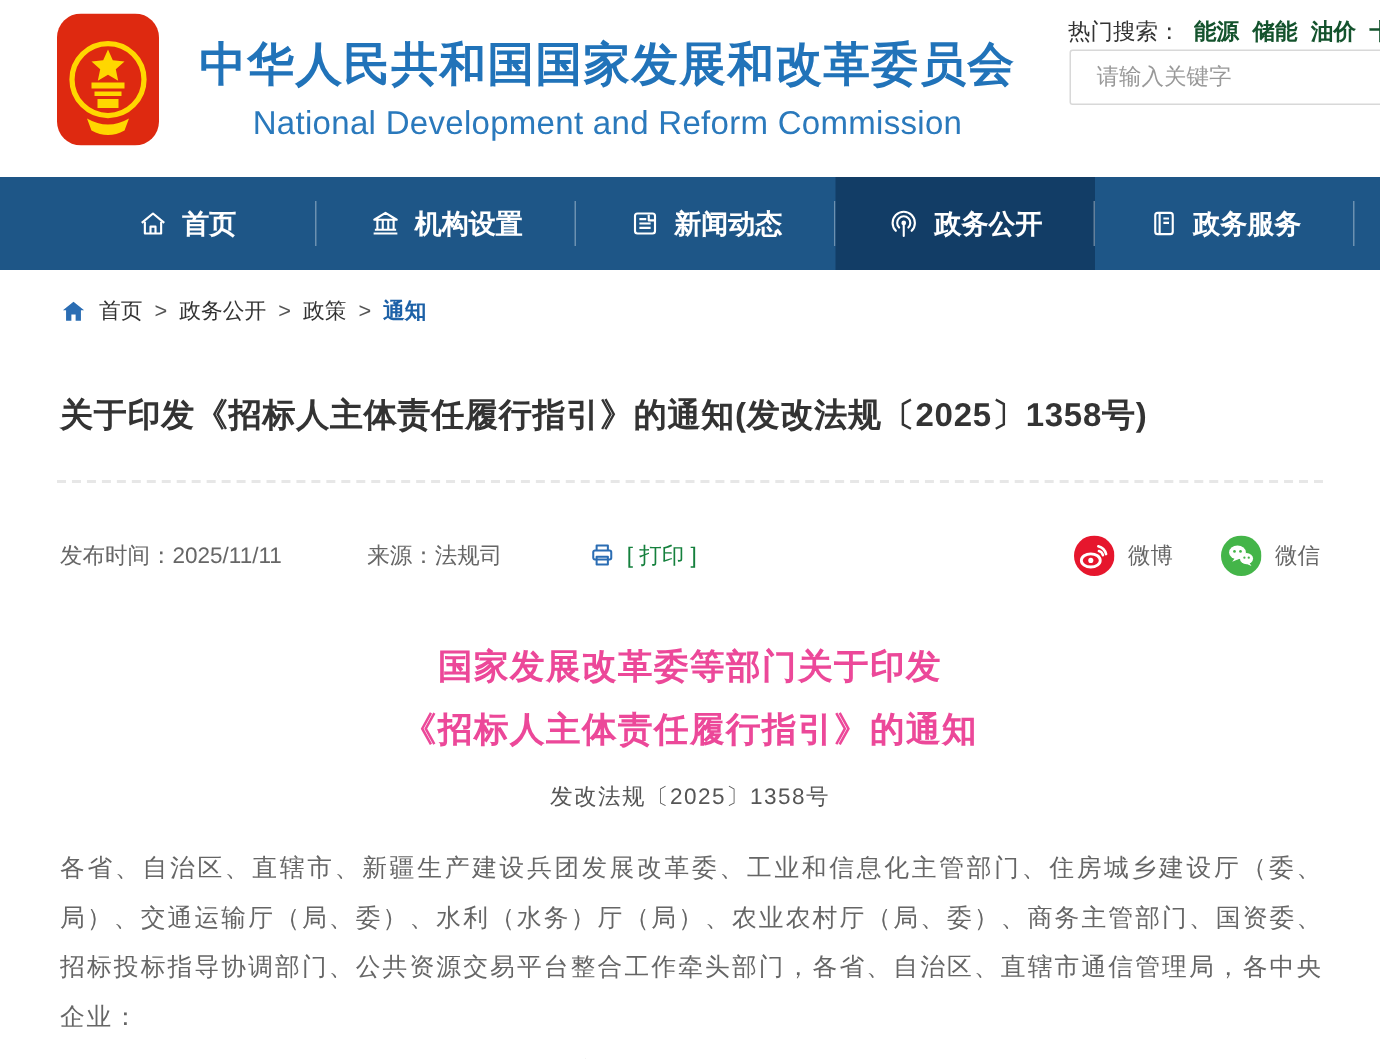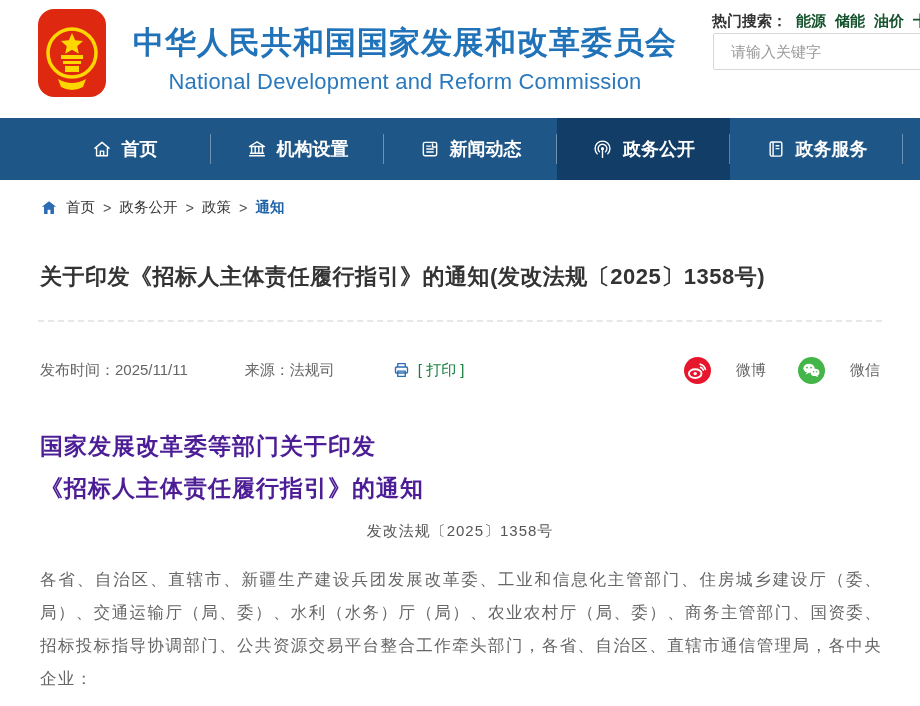--- a/index.html
+++ b/index.html
@@ -7,21 +7,21 @@
     font-family:"Liberation Sans","DejaVu Sans",sans-serif; }
   .page { position:relative; width:920px; height:706px; background:#fff; overflow:hidden; }
 
   
   .header { position:relative; width:920px; height:118px; background:#fff; }
   .emblem { position:absolute; left:38px; top:9px; width:68px; height:88px; }
   .site-titles { position:absolute; left:133px; top:22px;text-align:center; }
   .site-title-cn { font-size:31px; font-weight:bold; color:#2173b9; letter-spacing:1px; white-space:nowrap; }
   .site-title-en { font-size:22px; color:#2a79bc; margin-top:5px; white-space:nowrap; letter-spacing:.2px; }
   .hot-search { position:absolute; left:712px; top:12px; font-size:15px; color:#333; white-space:nowrap; }
-  .hot-search .label { font-weight:bold; }
+  .hot-search .label { font-weight:normal; }
   .hot-search a { color:#14532d; text-decoration:none; margin-left:9px; cursor:pointer;font-weight:bold; }
   .search-box { position:absolute; left:713px; top:33px; width:250px; height:37px;
     border:1px solid #d8d8d8; border-radius:2px; background:#fff; display:flex; align-items:center; }
   .search-box input { border:0; outline:none; width:100%; height:100%; padding-left:17px;
     font-size:15px; color:#333; font-family:inherit; background:transparent; }
   .search-box input::placeholder { color:#999; }
 
   
   .nav { position:absolute; left:0; top:118px; width:920px; height:62px; background:#1e5687;
     display:flex; padding-left:38px; }
@@ -42,25 +42,25 @@
   
   .page-title { position:absolute; left:40px; top:262px; width:840px; font-size:22px;
     font-weight:bold; color:#333; letter-spacing:.5px; }
   .dash-line { position:absolute; left:38px; top:320px; width:844px; border-top:2px dashed #e7e7e7; }
   .meta-row { position:absolute; left:40px; top:355px; width:840px; height:30px;
     display:flex; align-items:center; font-size:15px; color:#666;gap:12px; }
   .meta-item { margin-right:45px; white-space:nowrap; }
   .print-btn { display:flex; align-items:center; gap:7px; color:#15803d; cursor:pointer; }
   .share { margin-left:auto; display:flex; align-items:center; gap:14px; }
   .share-group { display:flex; align-items:center; gap:9px; cursor:pointer; margin-left:18px; }
-  .share-group span { color:#666; font-size:15px;margin-left:16px; }
-
-  
-  .article-heading { position:absolute; left:40px; top:425px; width:840px; 
-    font-size:23px; font-weight:bold; color:#4c1d95; line-height:42px; letter-spacing:1px; }
+  .share-group span { color:#666; font-size:15px; }
+
+  
+  .article-heading { position:absolute; left:40px; top:425px; width:840px; text-align:center;
+    font-size:23px; font-weight:bold; color:#ec4899; line-height:42px; letter-spacing:1px;font-family:Liberation Mono, monospace; }
   .doc-number { position:absolute; left:40px; top:522px; width:840px; text-align:center;
     font-size:15px; color:#555; letter-spacing:1px; }
   .article-body { position:absolute; left:40px; top:563px; width:842px; font-size:16.5px;
     color:#666; line-height:33px; text-align:justify; letter-spacing:1.2px; }
   .article-body p.indent { text-indent:2em; margin-top:4px; }
 </style>
 </head>
 <body>
 
 <div class="page">

